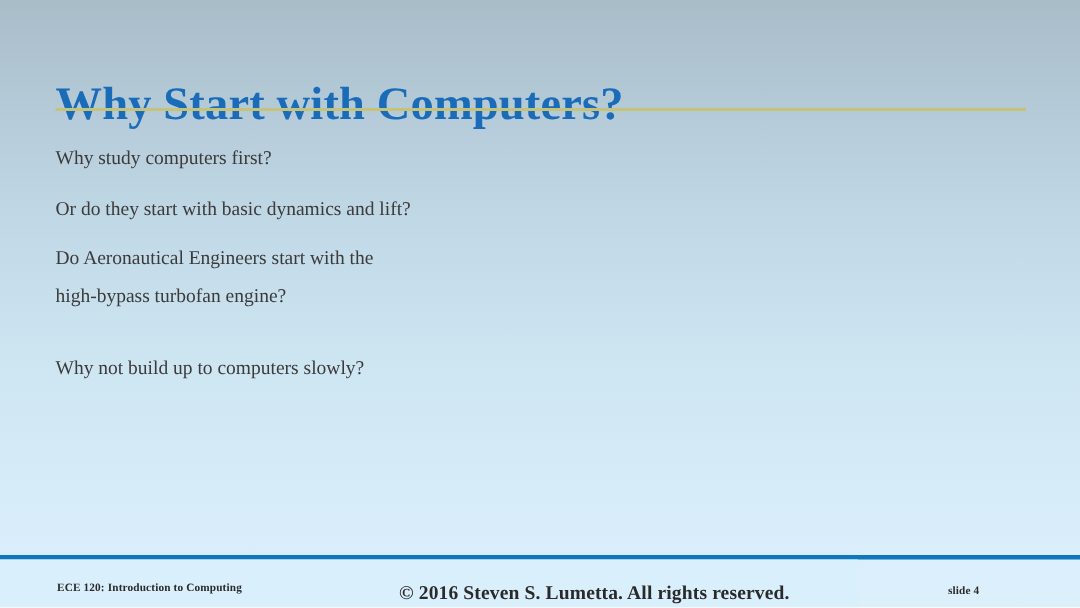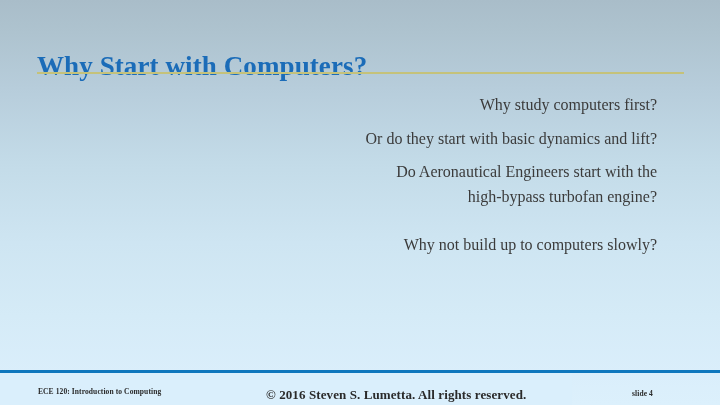--- a/index.html
+++ b/index.html
@@ -24,21 +24,21 @@
         #daeefb 92%,
         #dcf0fc 100%);
   }
 
   
   .title {
     position: absolute;
     left: 37px;
     top: 31px;
     width: 650px;
-    font-size: 27px;
+    font-size: 31px;
     line-height: 34px;
     color: #1b6cb8;
     letter-spacing: 0.1px;
     white-space: nowrap;
   }
 
   .title-rule {
     position: absolute;
     left: 37px;
     top: 72px;
@@ -50,24 +50,24 @@
   
   .body {
     position: absolute;
     left: 37px;
     top: 93px;
     width: 620px;
   }
 
   .bullet {
     color: #3b3b3b;
-    font-size: 16px;
+    font-size: 13px;
     line-height: 24.5px;
     margin: 0 0 9px 0;
-    text-align: right;
+    text-align: left;
   }
 
   .bullet:last-child {
     margin-bottom: 0;
     margin-top: 24px;
   }
 
   .bullet .line {
     display: block;
   }

